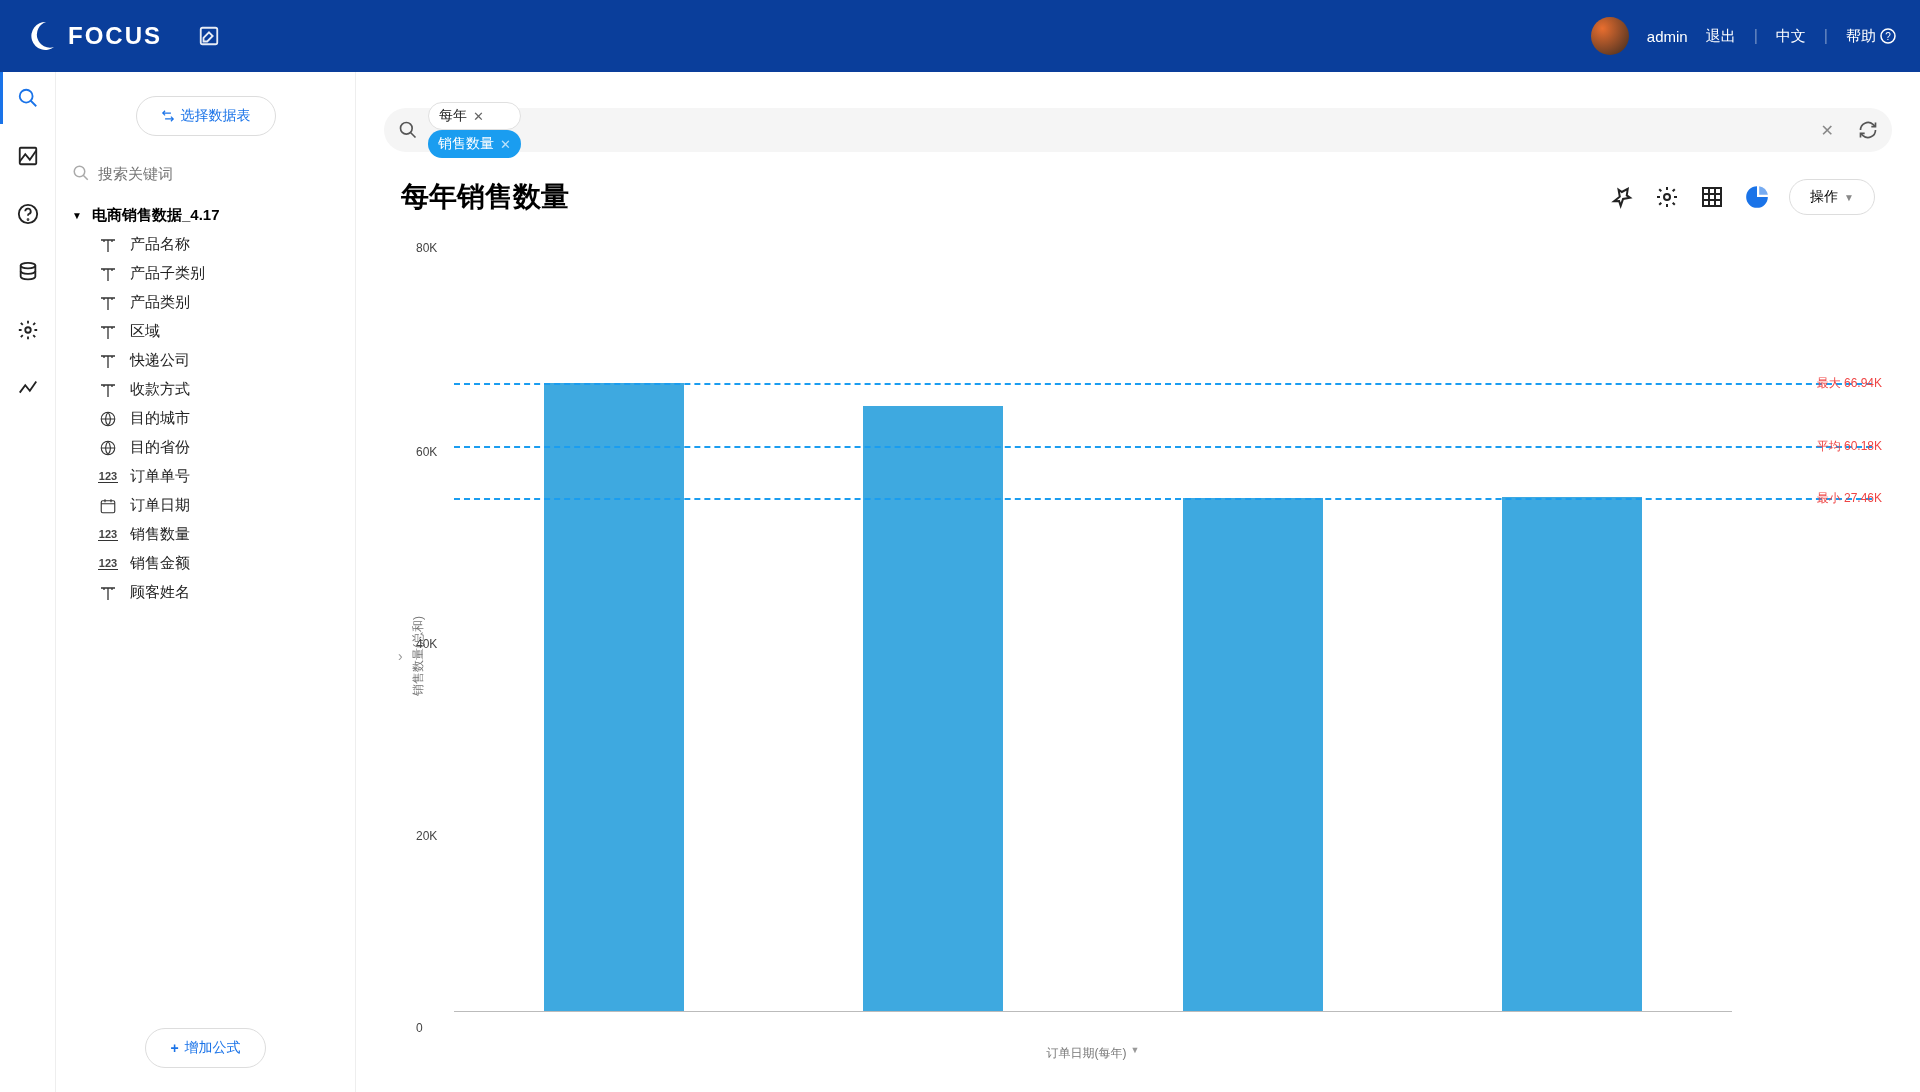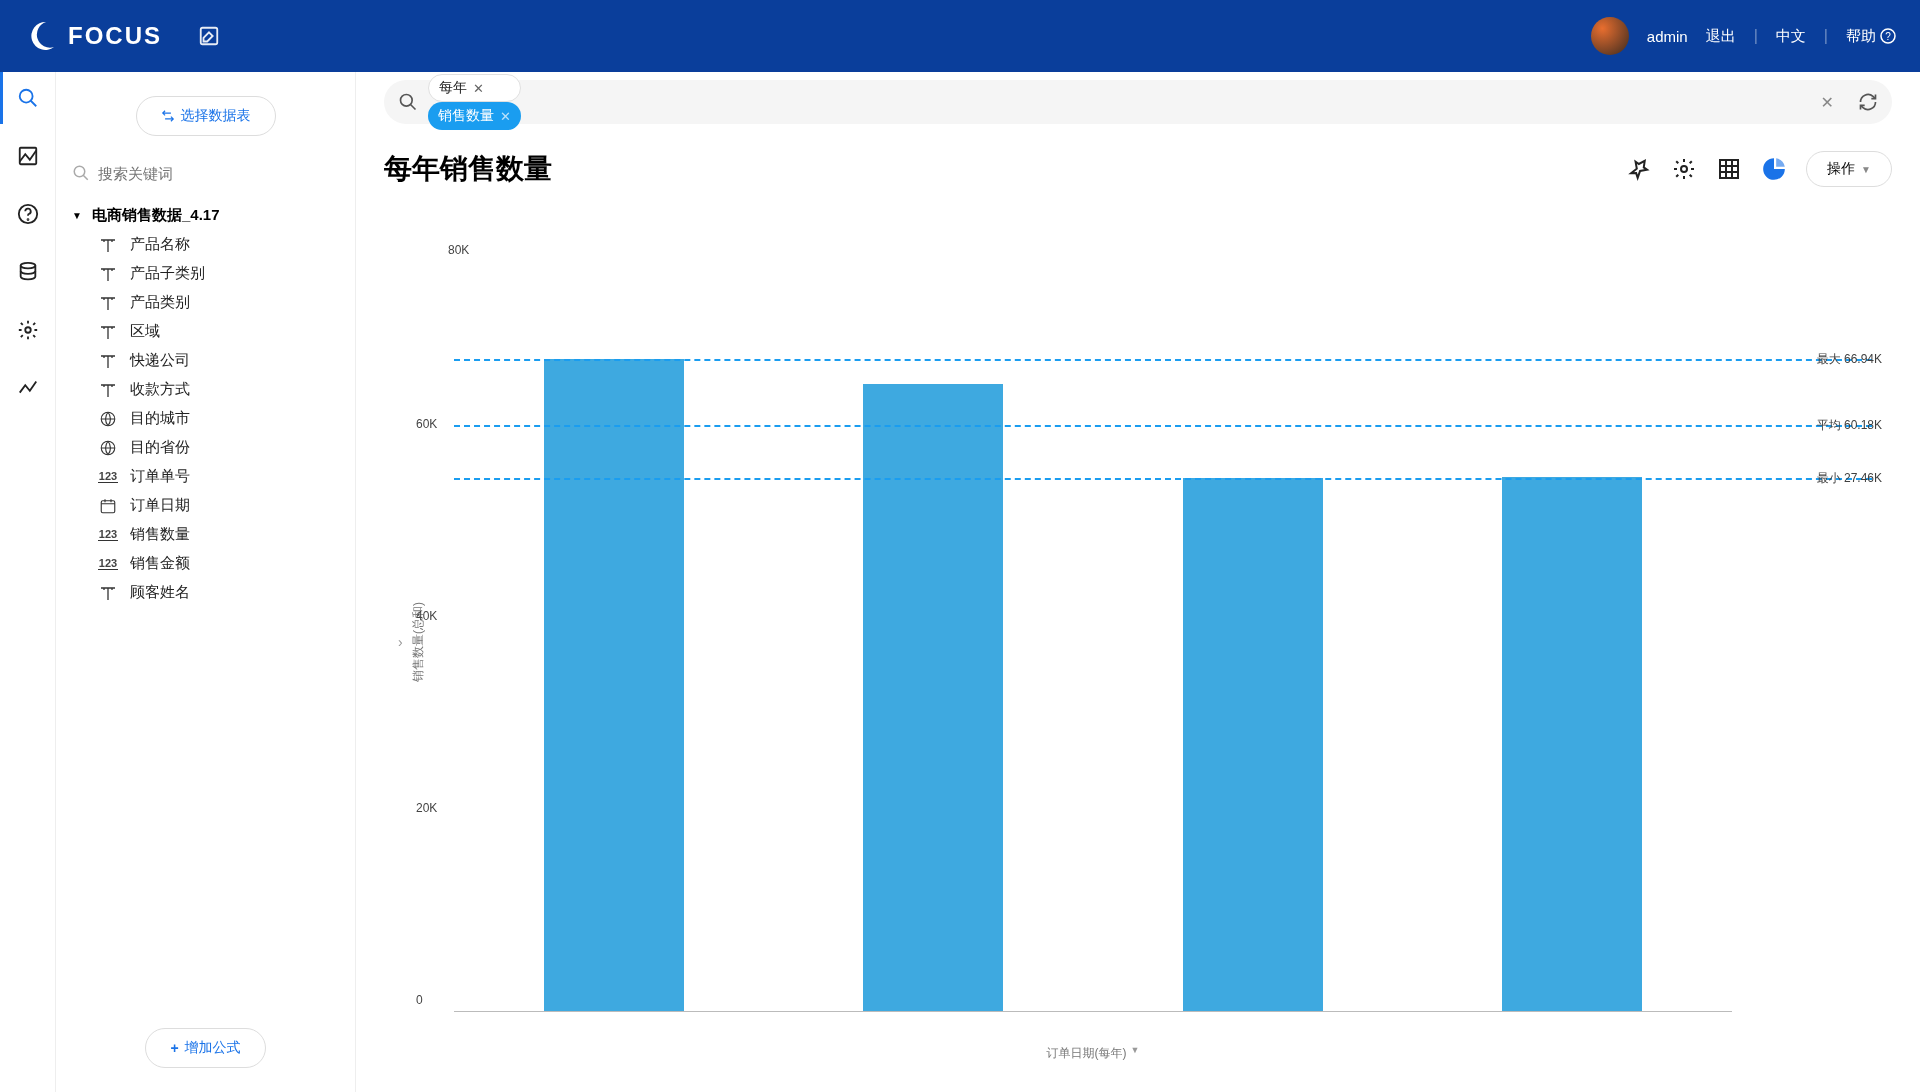--- a/index.html
+++ b/index.html
@@ -23,42 +23,42 @@
 .sidebar { width: 300px; border-right: 1px solid #eee; padding: 24px 16px; display: flex; flex-direction: column; }
 .btn-outline { height: 40px; padding: 0 24px; border: 1px solid #ddd; border-radius: 20px; background: #fff; color: #1a73e8; font-size: 14px; cursor: pointer; display: flex; align-items: center; justify-content: center; gap: 6px; white-space: nowrap; align-self: center; }
 .search-row { display: flex; align-items: center; gap: 8px; margin: 28px 0 24px; color: #aaa; }
 .search-row input { border: none; outline: none; font-size: 15px; flex: 1; }
 .tree-node { display: flex; align-items: center; gap: 10px; font-size: 15px; font-weight: 700; cursor: pointer; }
 .caret { width: 10px; text-align: center; font-size: 10px; }
 .fields { margin: 10px 0 0 26px; display: flex; flex-direction: column; gap: 10px; }
 .field { display: flex; align-items: center; gap: 12px; font-size: 15px; cursor: pointer; color: #222; }
 .fld-icon { width: 20px; height: 16px; display: flex; align-items: center; justify-content: center; color: #444; font-size: 12px;}
 .sidebar-bottom { margin-top: auto; display: flex; justify-content: center; }
-.content { flex: 1; padding: 8px 28px 10px; display: flex; flex-direction: column; overflow: hidden; }
+.content { flex: 1; padding: 36px 28px 10px; display: flex; flex-direction: column; overflow: hidden; }
 .searchbar { height: 44px; background: #f5f5f5; border-radius: 22px; display: flex; align-items: center; padding: 0 14px; gap: 10px; }
 .chip { height: 28px; padding: 0 10px; border-radius: 14px; display: flex; align-items: center; gap: 6px; font-size: 14px; }
 .chip-white { background: #fff; border: 1px solid #e0e0e0; color: #222; }
 .chip-blue { background: #1a9df0; color: #fff; }
 .chip-x { cursor: pointer; font-size: 13px; opacity: .7; }
-.title-row { display: flex; align-items: center; margin: 26px 0 10px; }
+.title-row { display: flex; align-items: center; margin: 26px 17px 10px; }
 .page-title { font-size: 28px; font-weight: 600; }
 .tools { margin-left: auto; display: flex; align-items: center; gap: 19px; }
 .tool-icon { width: 26px; height: 26px; cursor: pointer; display: flex; align-items: center; justify-content: center; color: #222; }
 .tool-icon.active { color: #1a73e8; }
 .actions-btn { height: 36px; padding: 0 20px; border: 1px solid #ddd; border-radius: 18px; background: #fff; font-size: 14px; cursor: pointer; display: flex; align-items: center; gap: 6px; }
 .chart-wrap { flex: 1; position: relative; margin-top: 4px; }
 .ytick { position: absolute; left: 32px; font-size: 12px; color: #444; transform: translateY(-50%); }
 .ylabel { position: absolute; left: 0; top: 50%; transform: translate(-6px,-50%) rotate(-90deg); transform-origin: center; font-size: 12px; color: #777; white-space: nowrap; }
 .plot { position: absolute; left: 70px; top: 30px; right: 160px; bottom: 70px; border-bottom: 1px solid #bbb; }
 .bar { position: absolute; bottom: 0; background: #3ea9e0; width: 140px; }
 .xlabel-row { position: absolute; left: 70px; right: 160px; bottom: 44px; display: flex; font-size: 12px; color: #444; }
 .xlabel { flex: 1; text-align: center; }
 .xlabel-title { position: absolute; left: 70px; right: 160px; bottom: 20px; text-align: left; font-size: 12px; color: #777; display: flex; justify-content: center; gap: 4px; }
 .refline { position: absolute; left: 0; right: -140px; border-top: 2px dashed #1a9df0; }
-.refline-lbl { position: absolute; right: 0; font-size: 12px; color: #404040; transform: translateY(-50%); white-space: nowrap; }
+.refline-lbl { position: absolute; right: 0; font-size: 12px; color: #ef4444; transform: translateY(-50%); white-space: nowrap; }
 .expand-caret { position: absolute; left: 14px; top: 50%; transform: translateY(-50%); color: #999; cursor: pointer; font-size: 14px; }
 svg { display: block; }
 .clear-x { margin-left: auto; color: #888; cursor: pointer; font-size: 16px; }
 .refresh { color: #555; cursor: pointer; }
 </style>
 </head>
 <body>
 
 <div class="header">
   <div class="logo">
@@ -337,16 +337,16 @@
           <span class="refline-lbl" style="top: 31.6375%; right: -150px;">最小 27.46K</span>
         </div>
       <div class="xlabel-title">
         <span>订单日期(每年)</span>
         <span style="font-size:9px;color:#999">▼</span>
       </div>
     <span class="ytick" style="top: 798px;">0</span>
         <span class="ytick" style="top: 606px;">20K</span>
         <span class="ytick" style="top: 414px;">40K</span>
         <span class="ytick" style="top: 222px;">60K</span>
-        <span class="ytick" style="top: 48px; margin-left: 32px;">80K</span>
+        <span class="ytick" style="top: 18px;">80K</span>
       </div>
   </div>
 </div>
 
 </body></html>

